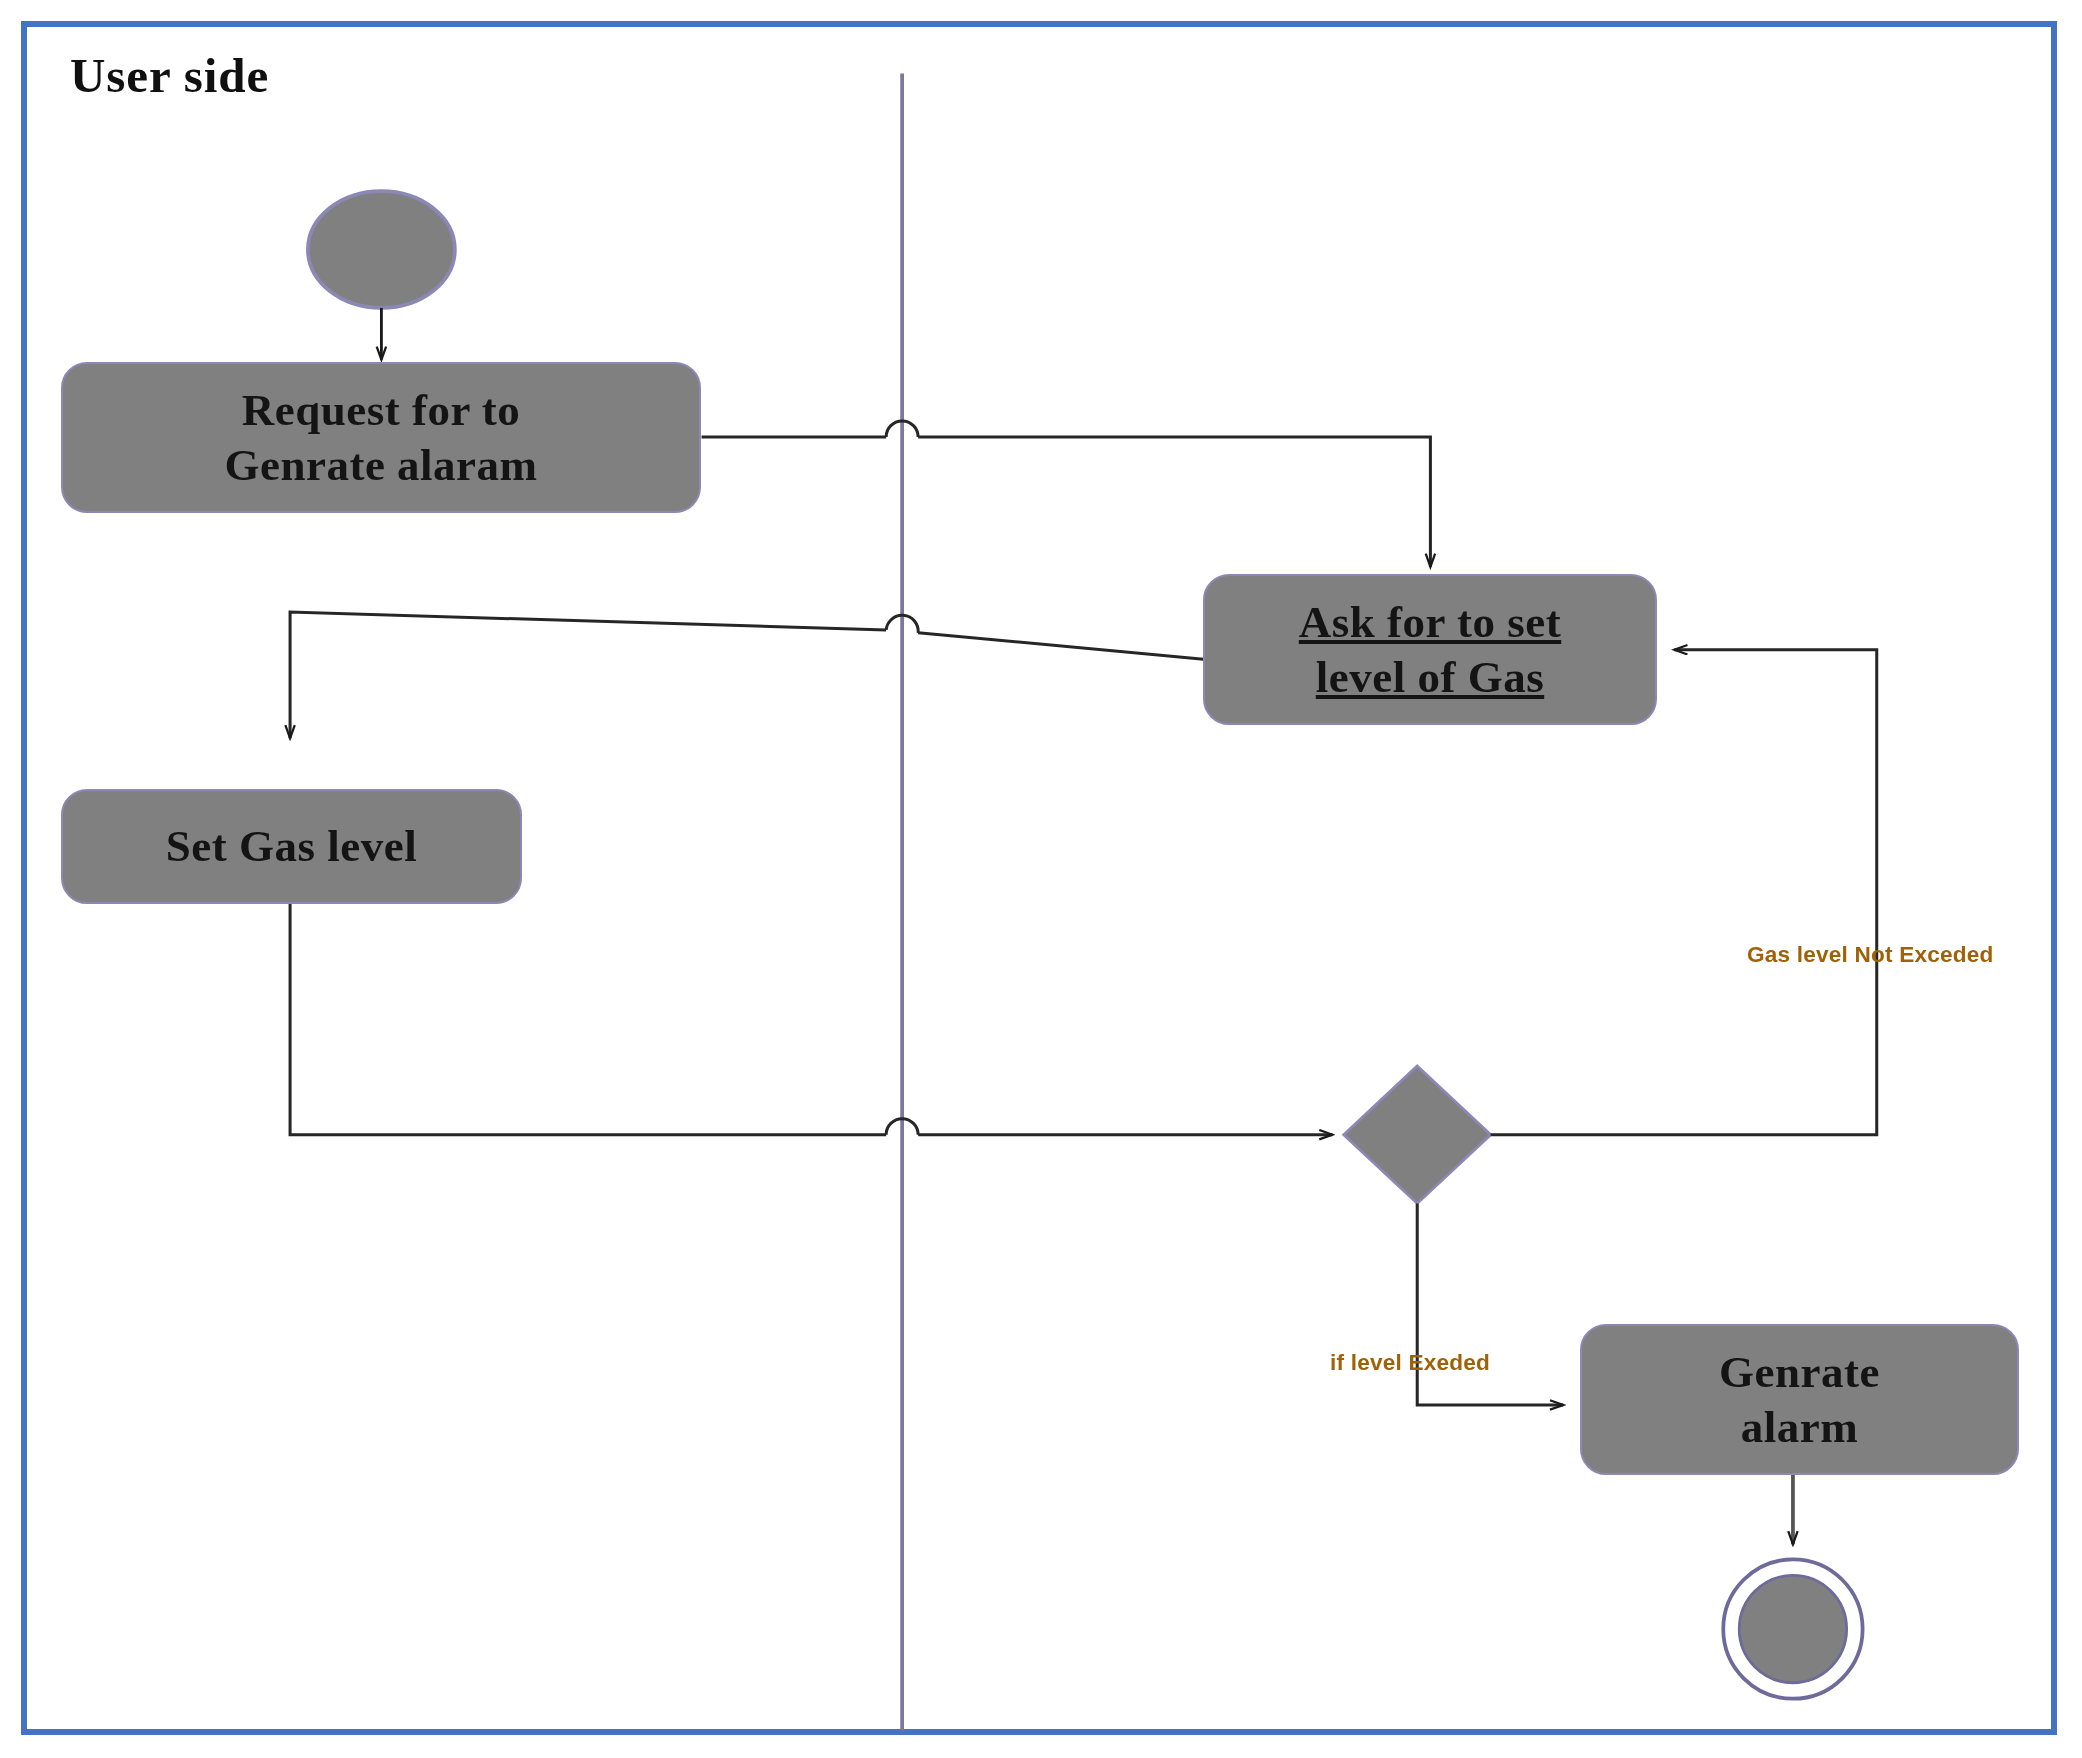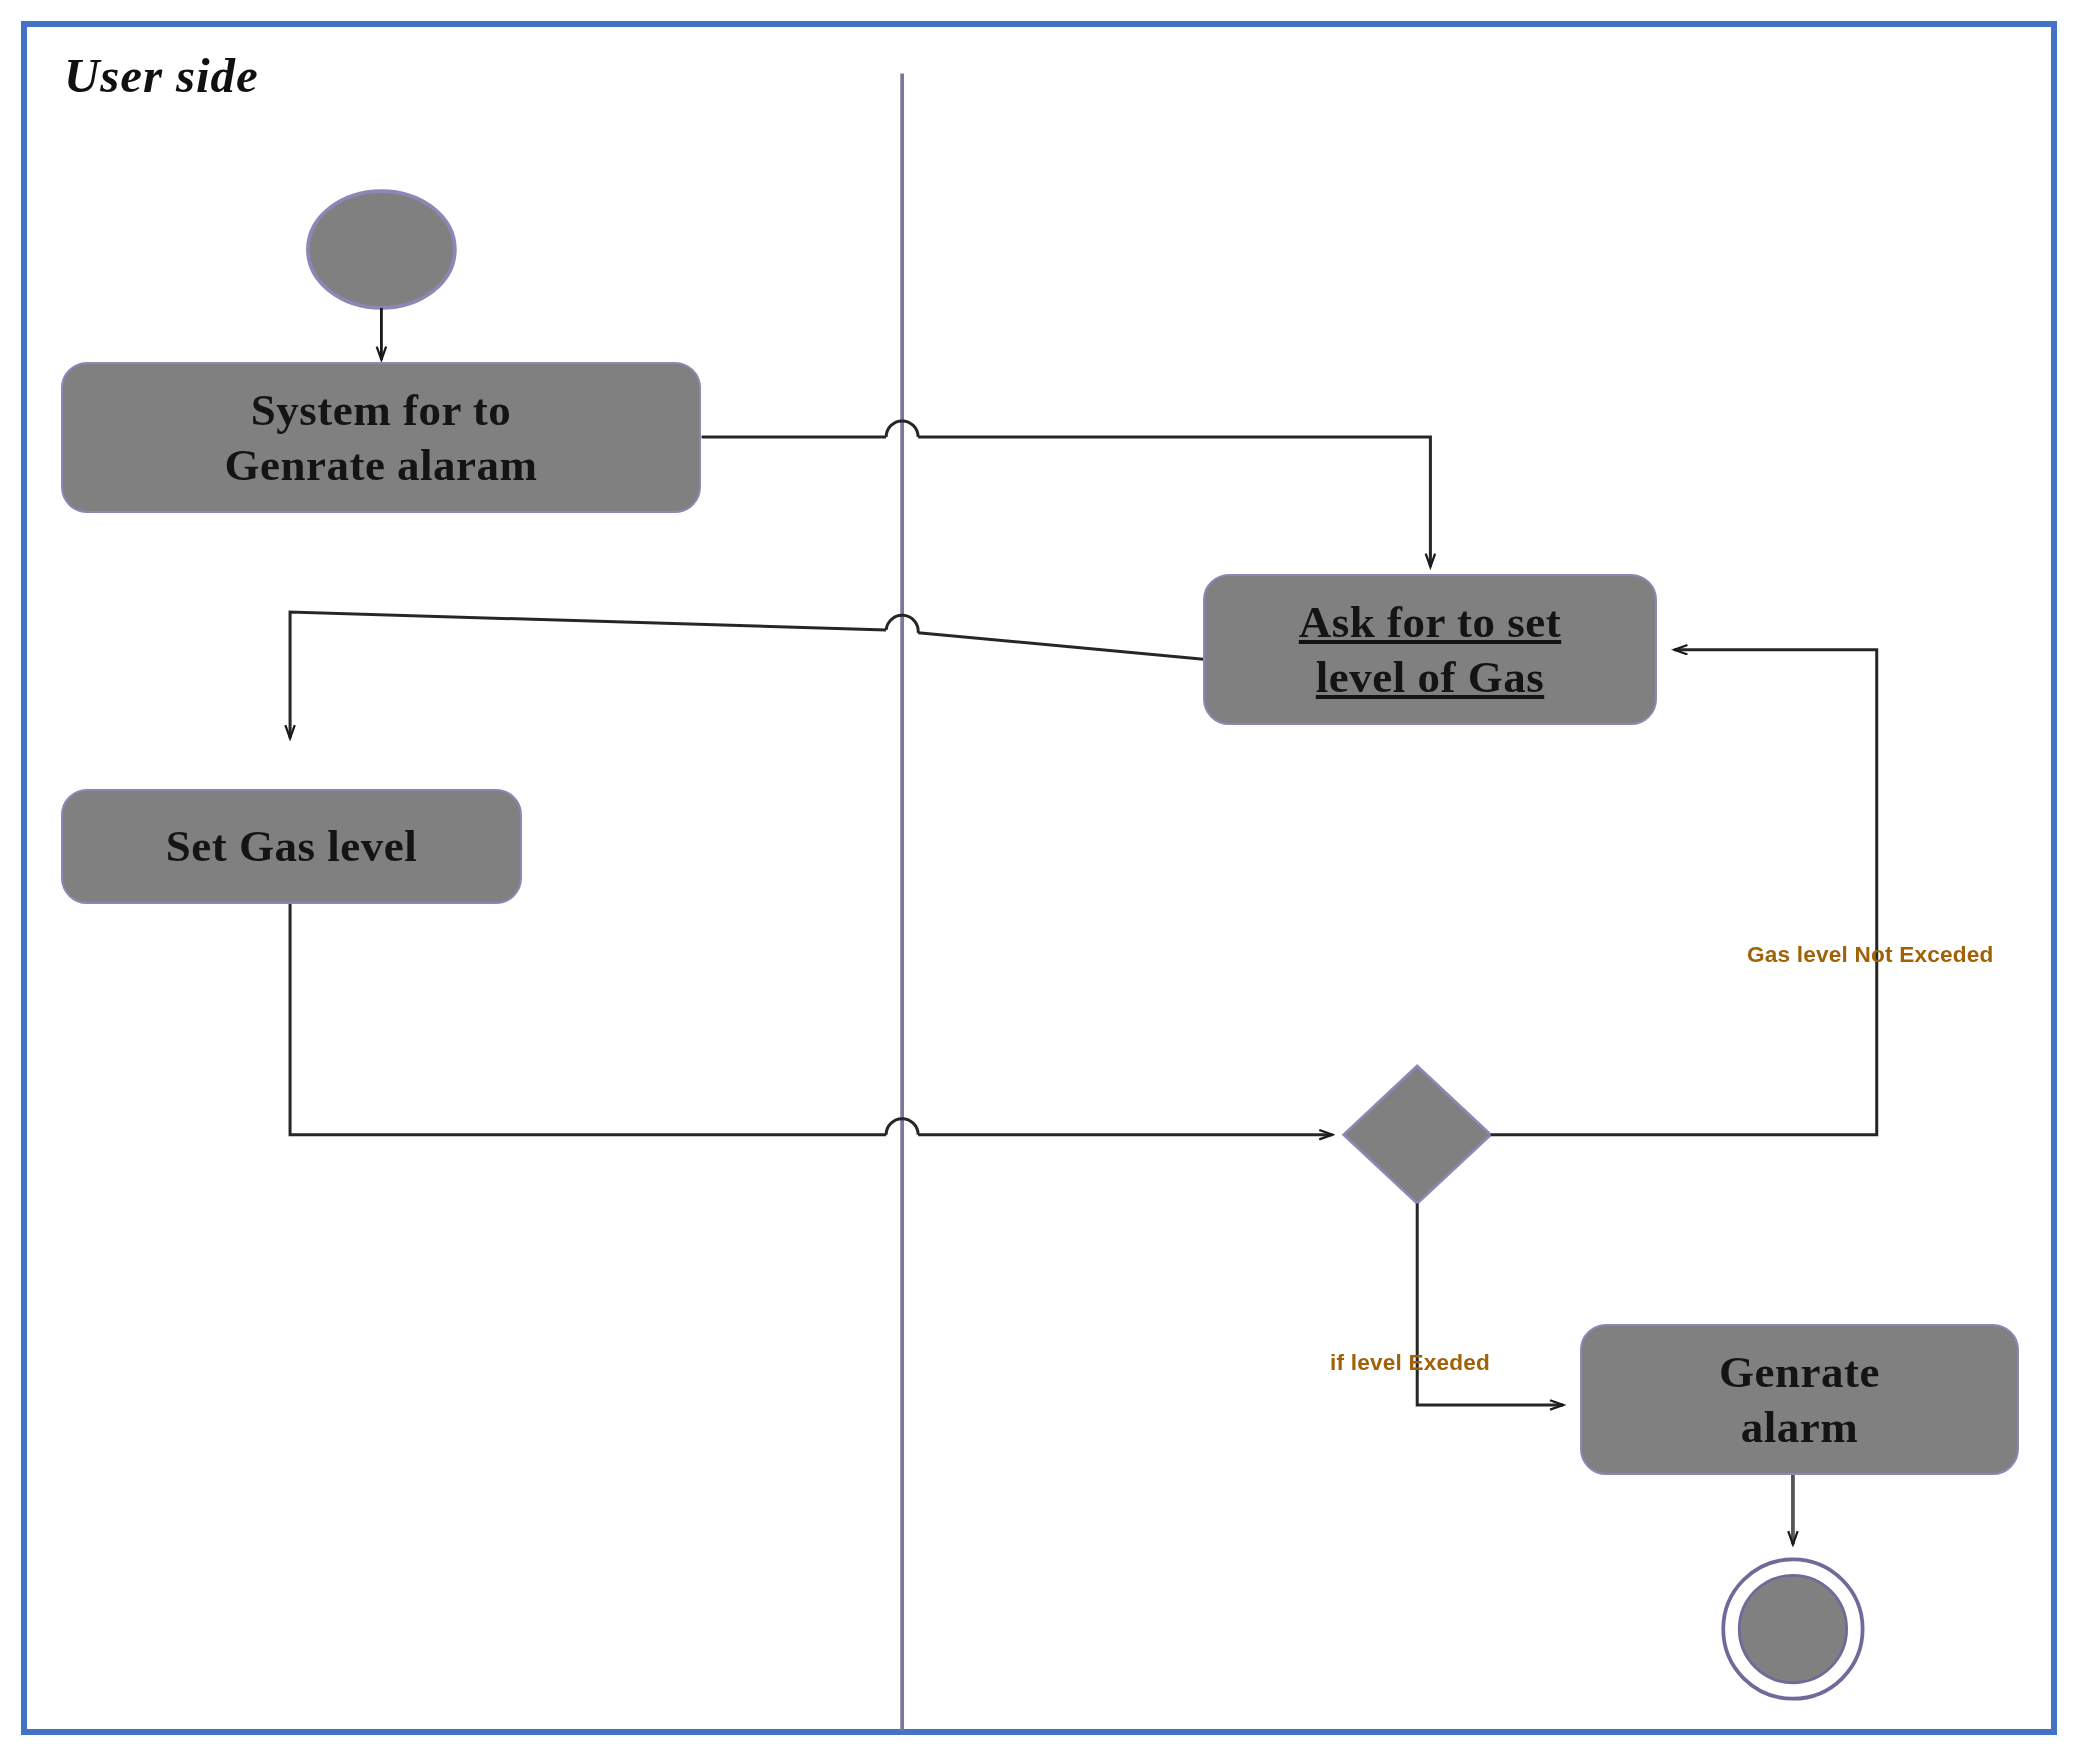--- a/index.html
+++ b/index.html
@@ -29,21 +29,21 @@
   }
   .lane-title {
     position: absolute;
     font-family: "Liberation Serif", serif;
     font-weight: bold;
     font-size: 49px;
     color: #101010;
     letter-spacing: 0.9px;
     white-space: nowrap;
   }
-  #lane-title-user { left: 64px; top: 47px; font-style: italic; }
+  #lane-title-user { left: 70px; top: 47px; }
   #lane-title-system { left: 1064px; top: 47px; }
 
   .svg-layer {
     position: absolute;
     left: 0;
     top: 0;
     width: 2083px;
     height: 1759px;
     pointer-events: none;
   }
@@ -136,21 +136,21 @@
     </g>
 
     <line x1="1904" y1="1566" x2="1904" y2="1640" stroke="#555555" stroke-width="4" marker-end="url(#arw)"></line>
 
     <circle cx="1904" cy="1730" r="74" fill="#ffffff" stroke="#6E6A99" stroke-width="4"></circle>
     <circle cx="1904" cy="1730" r="57" fill="#808080" stroke="#6E6A99" stroke-width="3"></circle>
   </svg>
 
   <div class="activity" id="act-request">
     <span>
-        <span>System for to</span>
+        <span>Request for to</span>
         <span>Genrate alaram</span>
       </span>
   </div>
 
   <div class="activity" id="act-ask">
     <span>
         <span>Ask for to set</span>
         <span>level of Gas</span>
       </span>
   </div>

